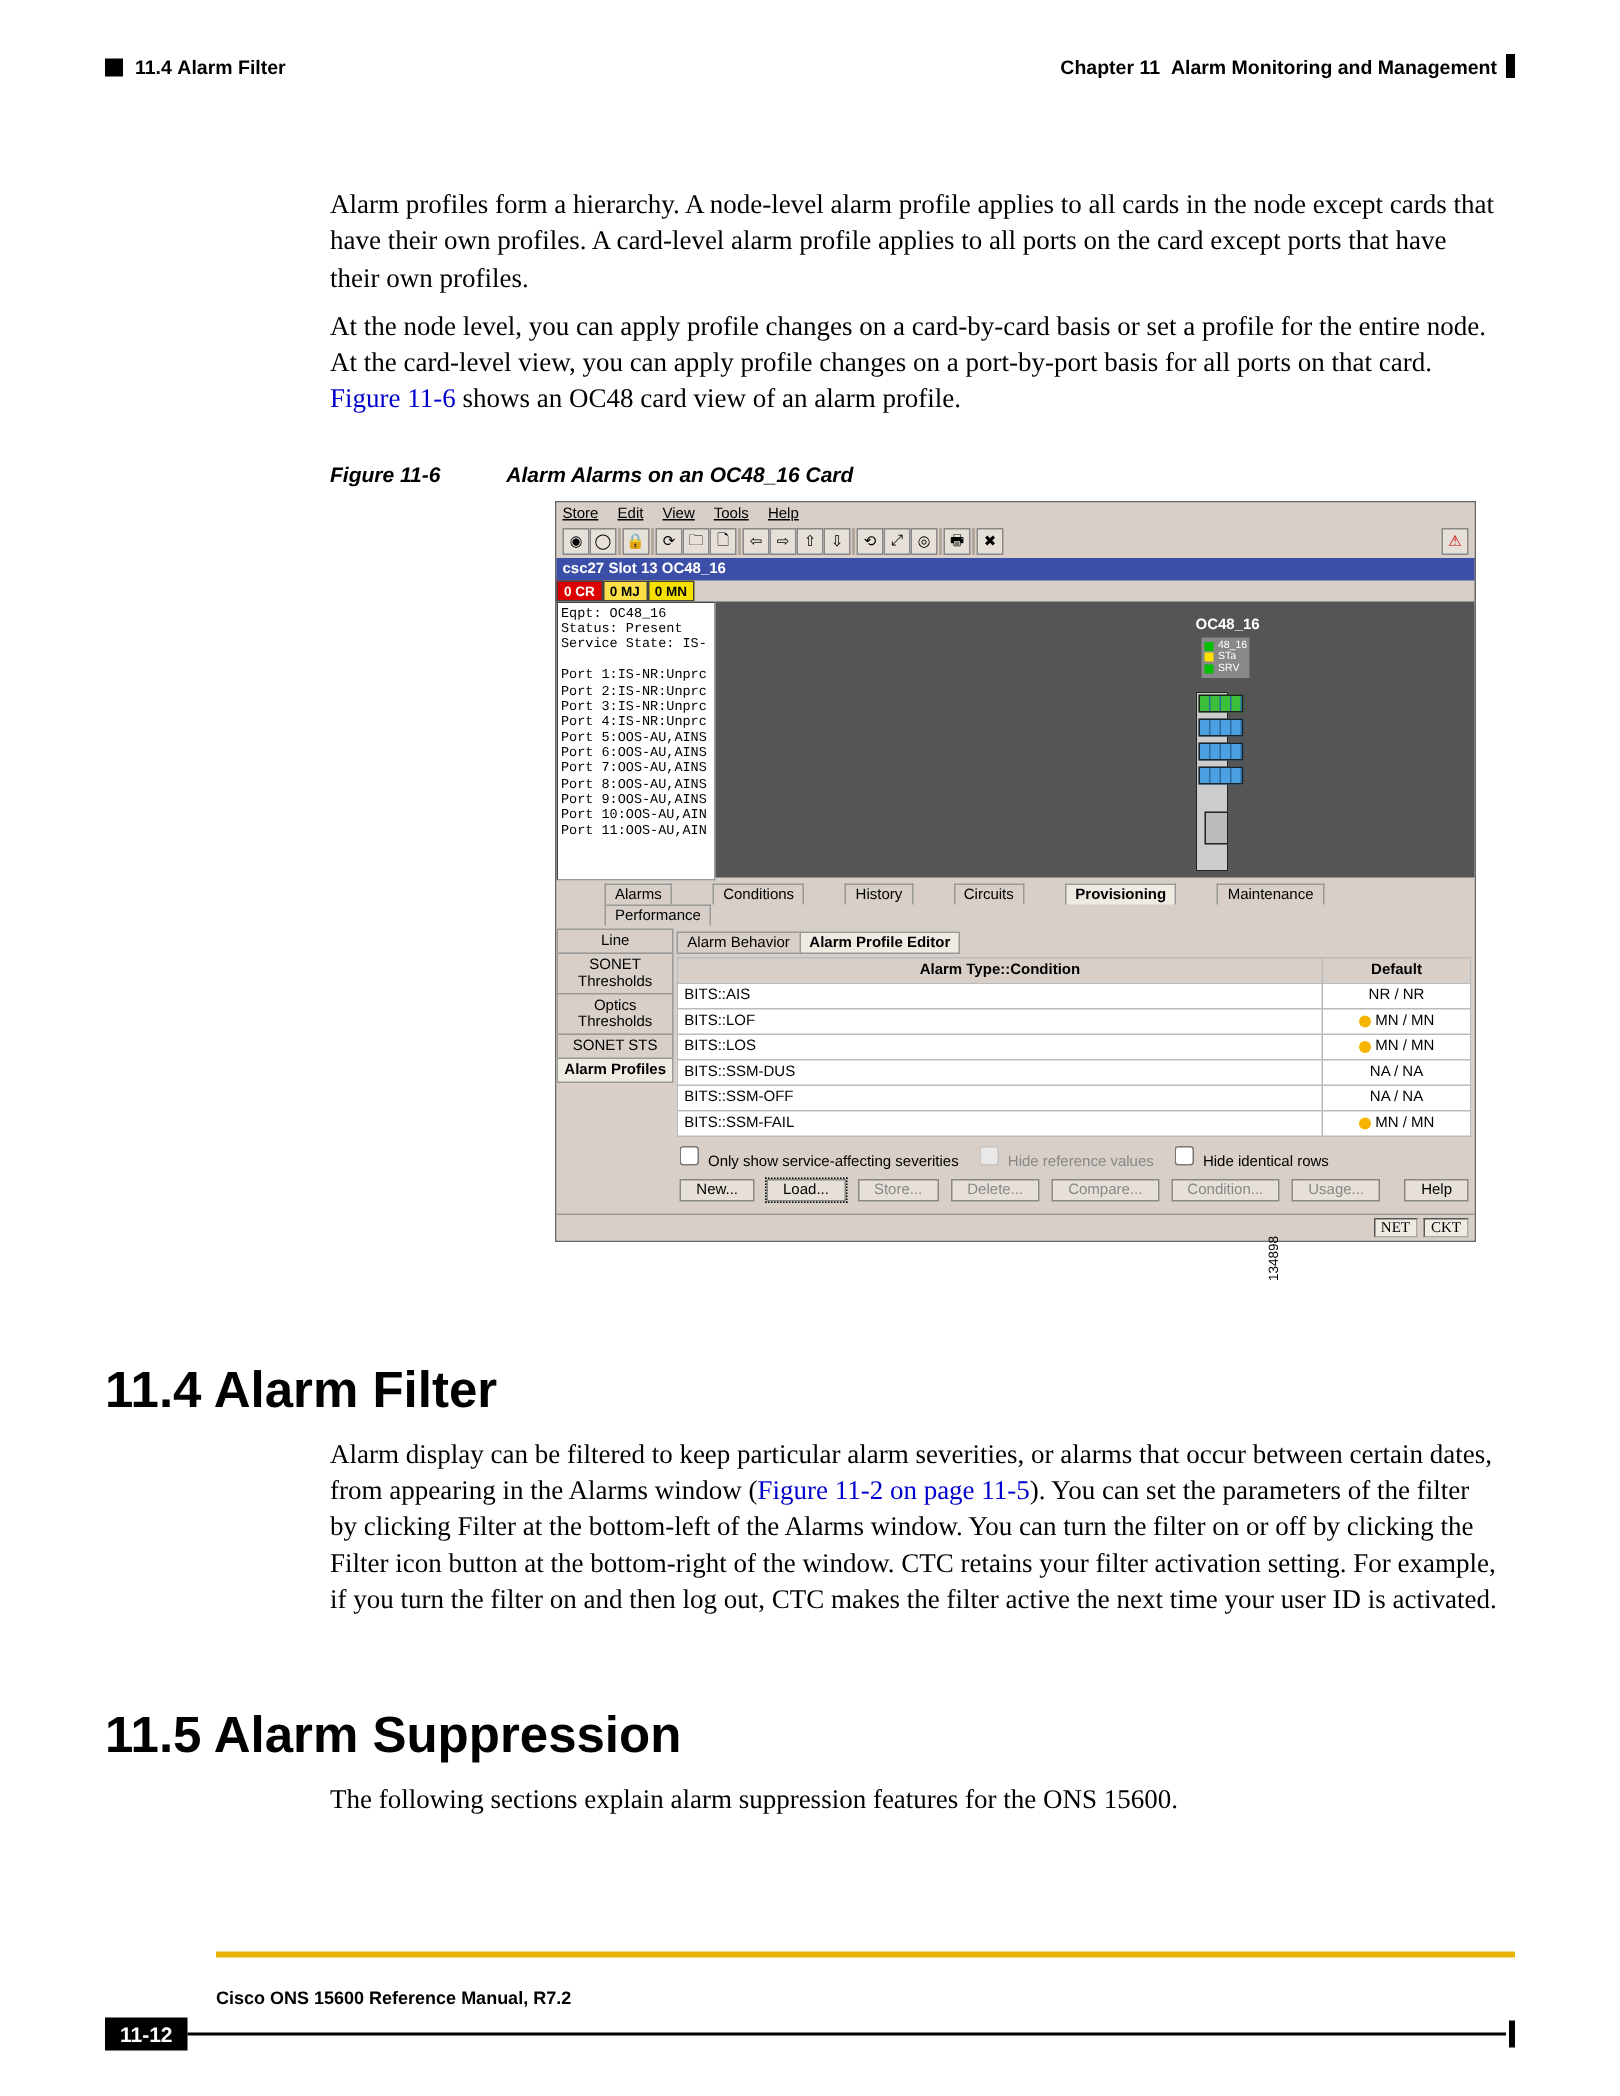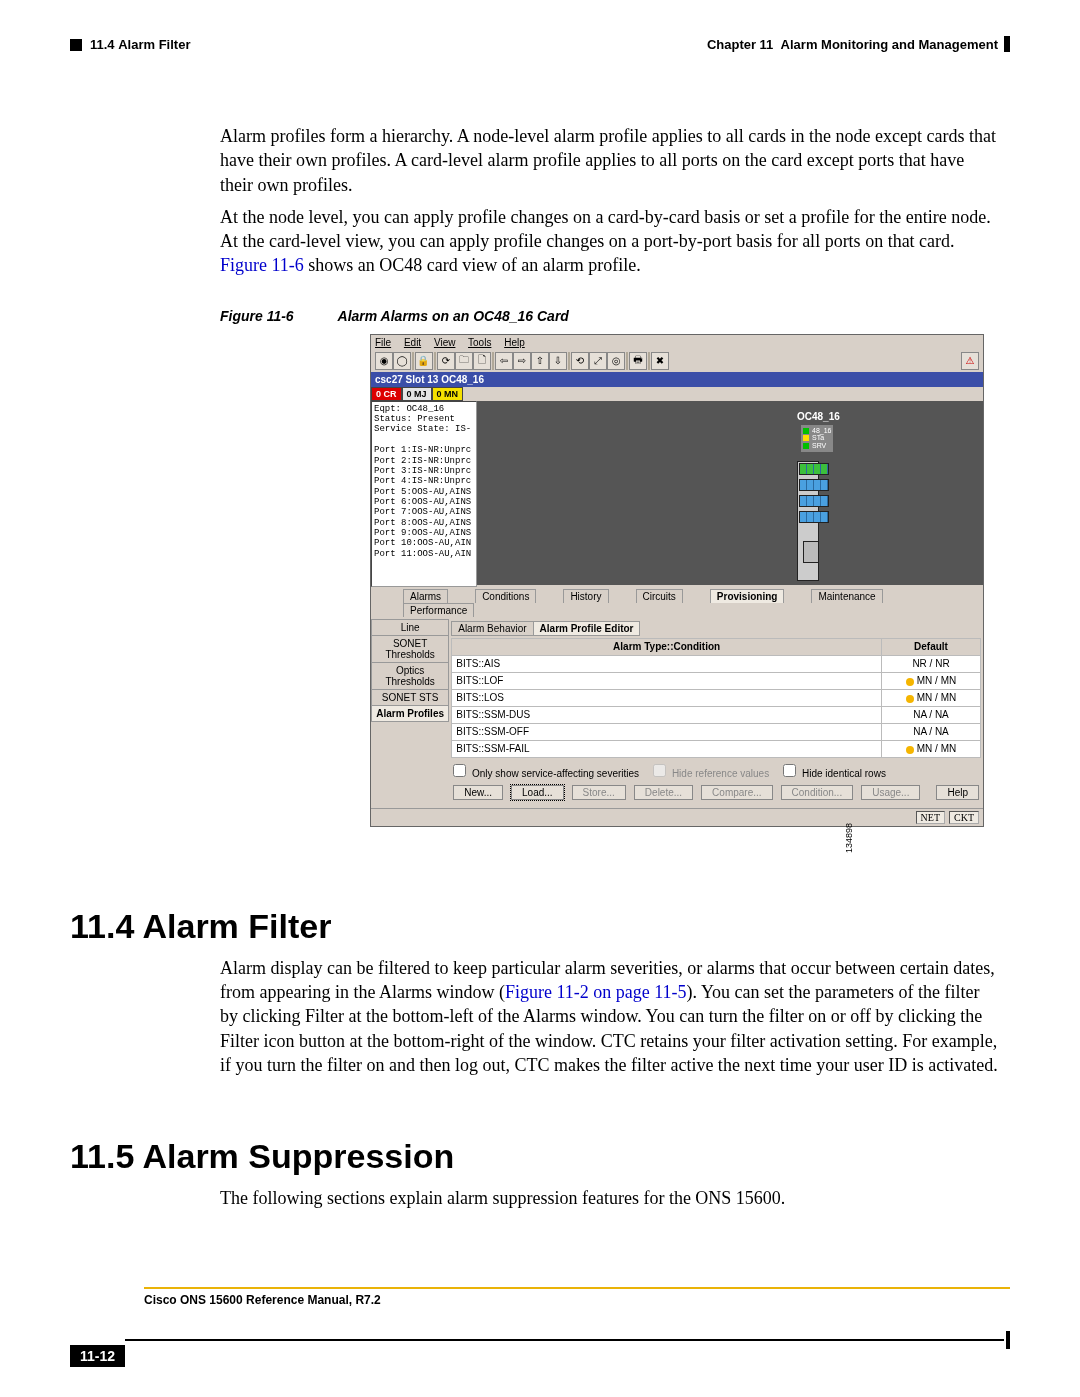--- a/index.html
+++ b/index.html
@@ -81,21 +81,21 @@
   }
   .tb-sep { width:2px; height:18px; background:#b0a898; margin:0 1px;}
   .toolbar .right-icon { margin-left:auto; }
   .titlebar {
     background: #3b4ea8; color:#fff; font-size:10px; font-weight:bold;
     padding:2px 4px;
   }
   .counts { display:flex; }
   .count { font-size:9px; font-weight:bold; padding:1px 4px; border:1px solid #444; }
   .count.cr { background:#d00; color:#fff;}
-  .count.mj { background:#e5e5e5; }
+  .count.mj { background:#fde047; }
   .count.mn { background:#f5e000; }
   .upper { display:flex; background:#d8d0c8; }
   .status-pane {
     width: 100px; height: 180px; overflow:hidden; background:#fff; border:1px inset #999;
     font-family: "Courier New", monospace; font-size:9px; line-height:1.15; padding:2px;
     white-space: pre;
   }
   .card-pane {
     flex:1; background:#555; position:relative; height:184px;
   }
@@ -145,32 +145,31 @@
     margin: 60px 0 10px 0;
   }
   h1.section.first { margin-top: 80px; }
 
   .footer {
     position: absolute;
     left: 70px; right: 70px; bottom: 30px;
     font-family: Arial, Helvetica, sans-serif;
   }
   .footer .book-line {
-    border-top: 2px solid #eab308;
-    padding-top: 4px;
+    border-top: 4px solid #eab308;
+    padding-top: 20px;
     font-weight: bold;
     font-size: 12px;
     margin-left: 74px;
     display:flex; justify-content:space-between; align-items:flex-end;
   }
   .footer .pg-row { display:flex; align-items:center; margin-top:6px;}
   .footer .pg-box {
     background:#000; color:#fff; font-weight:bold; font-size:14px;
     padding:3px 10px;
-    margin-top:32px;
   }
   .footer .pg-bar { flex:1; height:2px; background:#000; margin-left:0;}
   .footer .end-tick { width:4px; height:18px; background:#000; margin-left:2px;}
   .shot-wrap { position:relative; margin-left:150px; width:620px;}
   .shot-id-label { position:absolute; right:-14px; bottom:4px; font-size:9px; transform:rotate(-90deg); transform-origin:right bottom; font-family:Arial;}
 </style>
 </head>
 <body>
 
 <div class="page">
@@ -198,21 +197,21 @@
   </div>
 
   <div class="fig-caption">
     <span>Figure 11-6</span>
     <span class="cap-title">Alarm Alarms on an OC48_16 Card</span>
   </div>
 
   <div class="shot-wrap">
   <div class="shot">
     <div class="menubar">
-      <span>File</span>
+      <span>Store</span>
       <span>Edit</span>
       <span>View</span>
       <span>Tools</span>
       <span>Help</span>
     </div>
     <div class="toolbar">
       <div class="tb-btn">◉</div>
       <div class="tb-btn">◯</div>
       <div class="tb-sep"></div>
       <div class="tb-btn">🔒</div>

